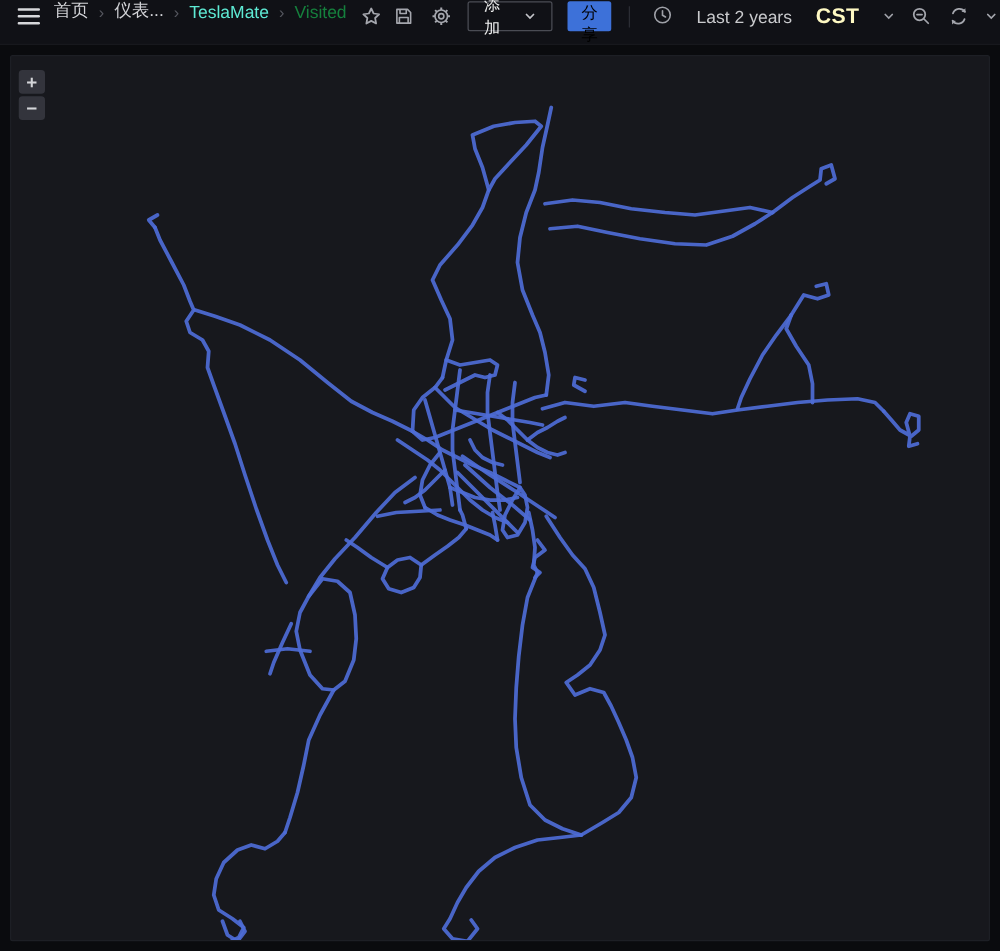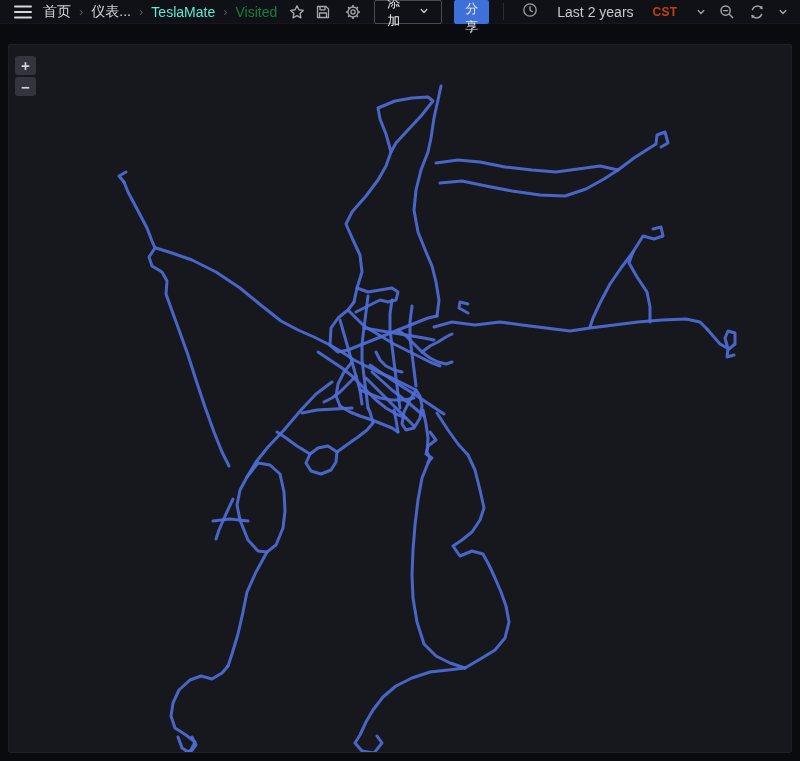--- a/index.html
+++ b/index.html
@@ -4,23 +4,23 @@
 <style>
   html,body{margin:0;padding:0}
   body{
     width:800px;height:761px;position:relative;overflow:hidden;
     background:#0a0b0e;
     font-family:"Liberation Sans",sans-serif;
     -webkit-font-smoothing:antialiased;
   }
   
   .topnav{
-    position:absolute;top:0;left:0;right:0;height:24px;
+    position:absolute;top:0;left:0;right:0;height:36px;
     background:#101116;border-bottom:1px solid #17181d;
-    display:flex;align-items:center;padding:0 10px;box-sizing:border-box;
+    display:flex;align-items:flex-start;padding:0 10px;box-sizing:border-box;
   }
   .icon-btn{
     width:26px;height:26px;display:flex;align-items:center;justify-content:center;
     color:#a4a6ad;flex:0 0 auto;cursor:pointer;border-radius:2px;
   }
   .icon-btn svg{display:block}
   .hamburger{color:#d6d7da;margin-right:6px}
   .crumbs{display:flex;align-items:center;font-size:14px;color:#d3d4d8;white-space:nowrap}
   .crumb{cursor:pointer;padding:0 1px}
   .crumb.strong{font-weight:500;color:#5eead4}
@@ -29,28 +29,28 @@
   .star-btn{margin-left:6px}
   .nav-right{margin-left:auto;display:flex;align-items:center;gap:4px}
   .add-btn{
     display:flex;align-items:center;gap:19px;height:24px;padding:0 12px;
     background:transparent;border:1px solid #4a4c54;border-radius:2px;
     color:#eceded;font-size:13px;cursor:pointer;margin-left:4px;
   }
   .add-btn svg{color:#c3c4c9}
   .share-btn{
     height:24px;padding:0 11px;border:none;border-radius:2px;cursor:pointer;
-    background:#3d71d9;color:#e5e5e5;font-size:13px;font-weight:500;margin-left:8px;
+    background:#3d71d9;color:#000000;font-size:13px;font-weight:500;margin-left:8px;
   }
   .divider{width:1px;height:17px;background:#2b2d34;margin:0 10px;flex:0 0 auto}
   .timepicker{
     display:flex;align-items:center;gap:19px;color:#c9cacd;font-size:14px;
     cursor:pointer;padding:0 4px;height:26px;border-radius:2px;white-space:nowrap;
   }
-  .timepicker .tz{color:#c2410c;font-weight:700;font-size:12px;letter-spacing:.3px}
+  .timepicker .tz{color:#fef9c3;font-weight:700;font-size:17px;letter-spacing:.3px}
   .timepicker svg{color:#9ea0a7}
   
   .content{position:absolute;top:36px;left:0;right:0;bottom:0;background:#0a0b0e}
   .panel{
     position:absolute;left:8px;top:8px;right:8px;bottom:8px;
     background:#17181d;border:1px solid #1d1f25;border-radius:2px;overflow:hidden;
   }
   .map-svg{position:absolute;left:-9px;top:-45px;width:800px;height:761px;pointer-events:none}
   .zoomctl{position:absolute;left:6px;top:11px;display:flex;flex-direction:column;gap:2px;z-index:5}
   .zoom-btn{

